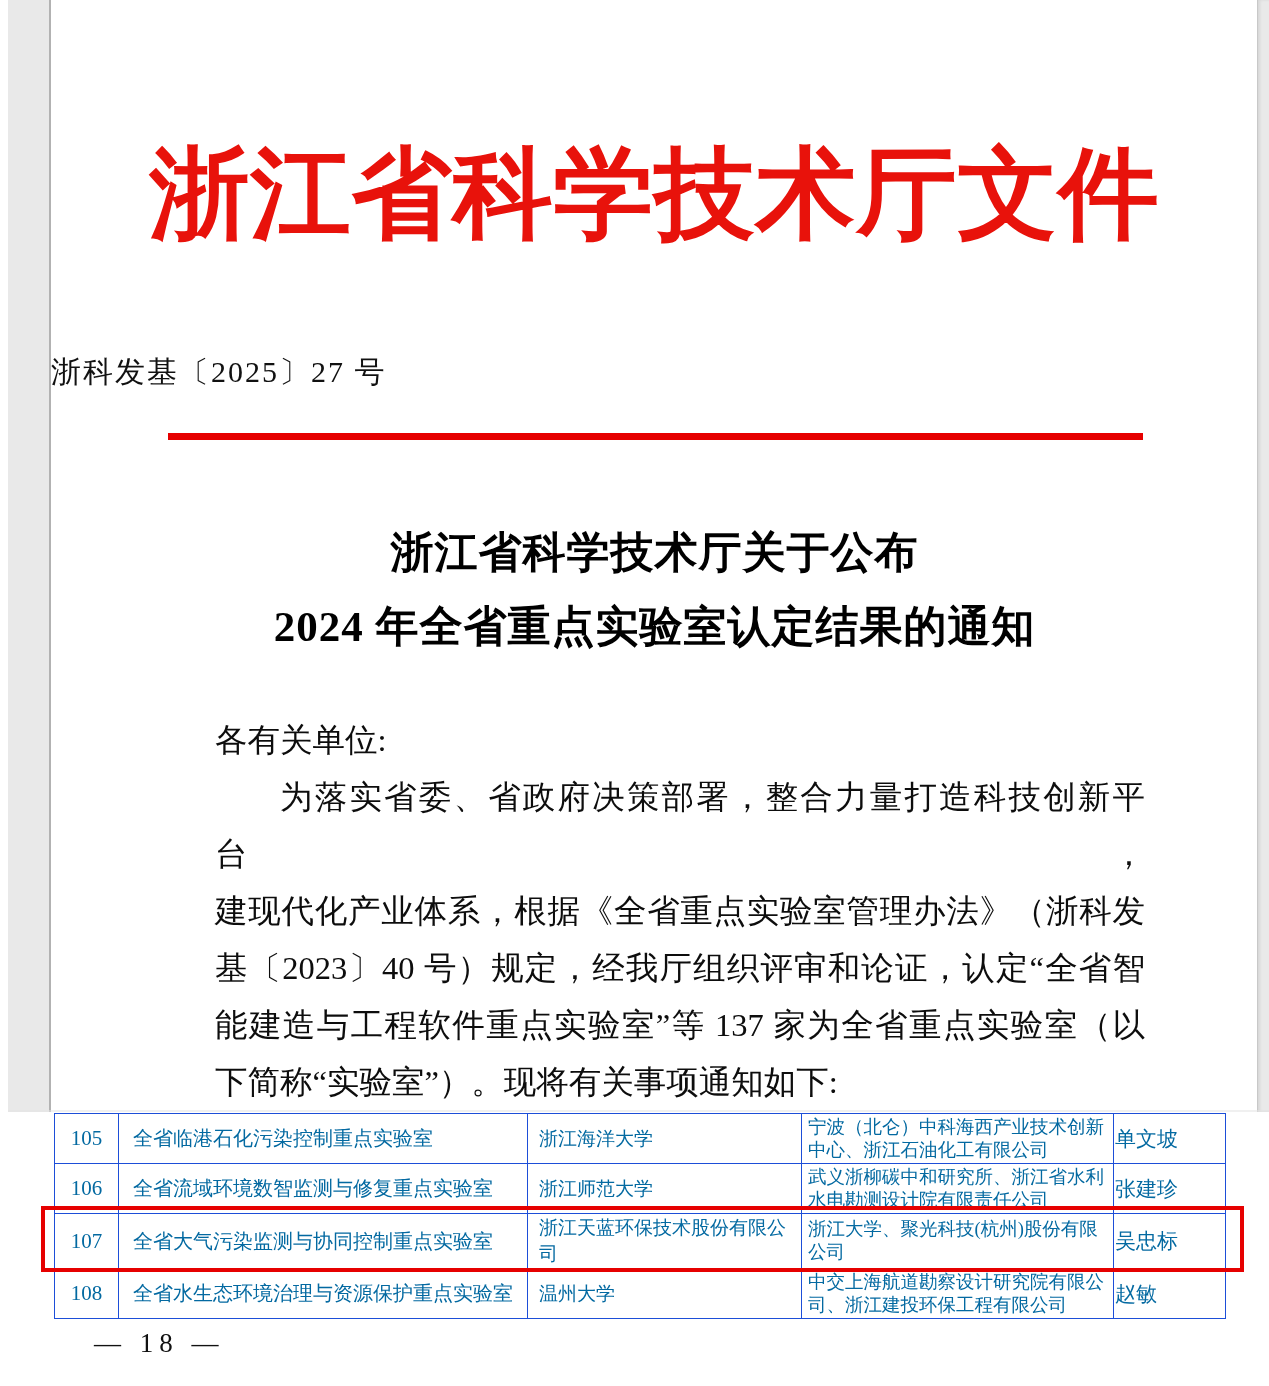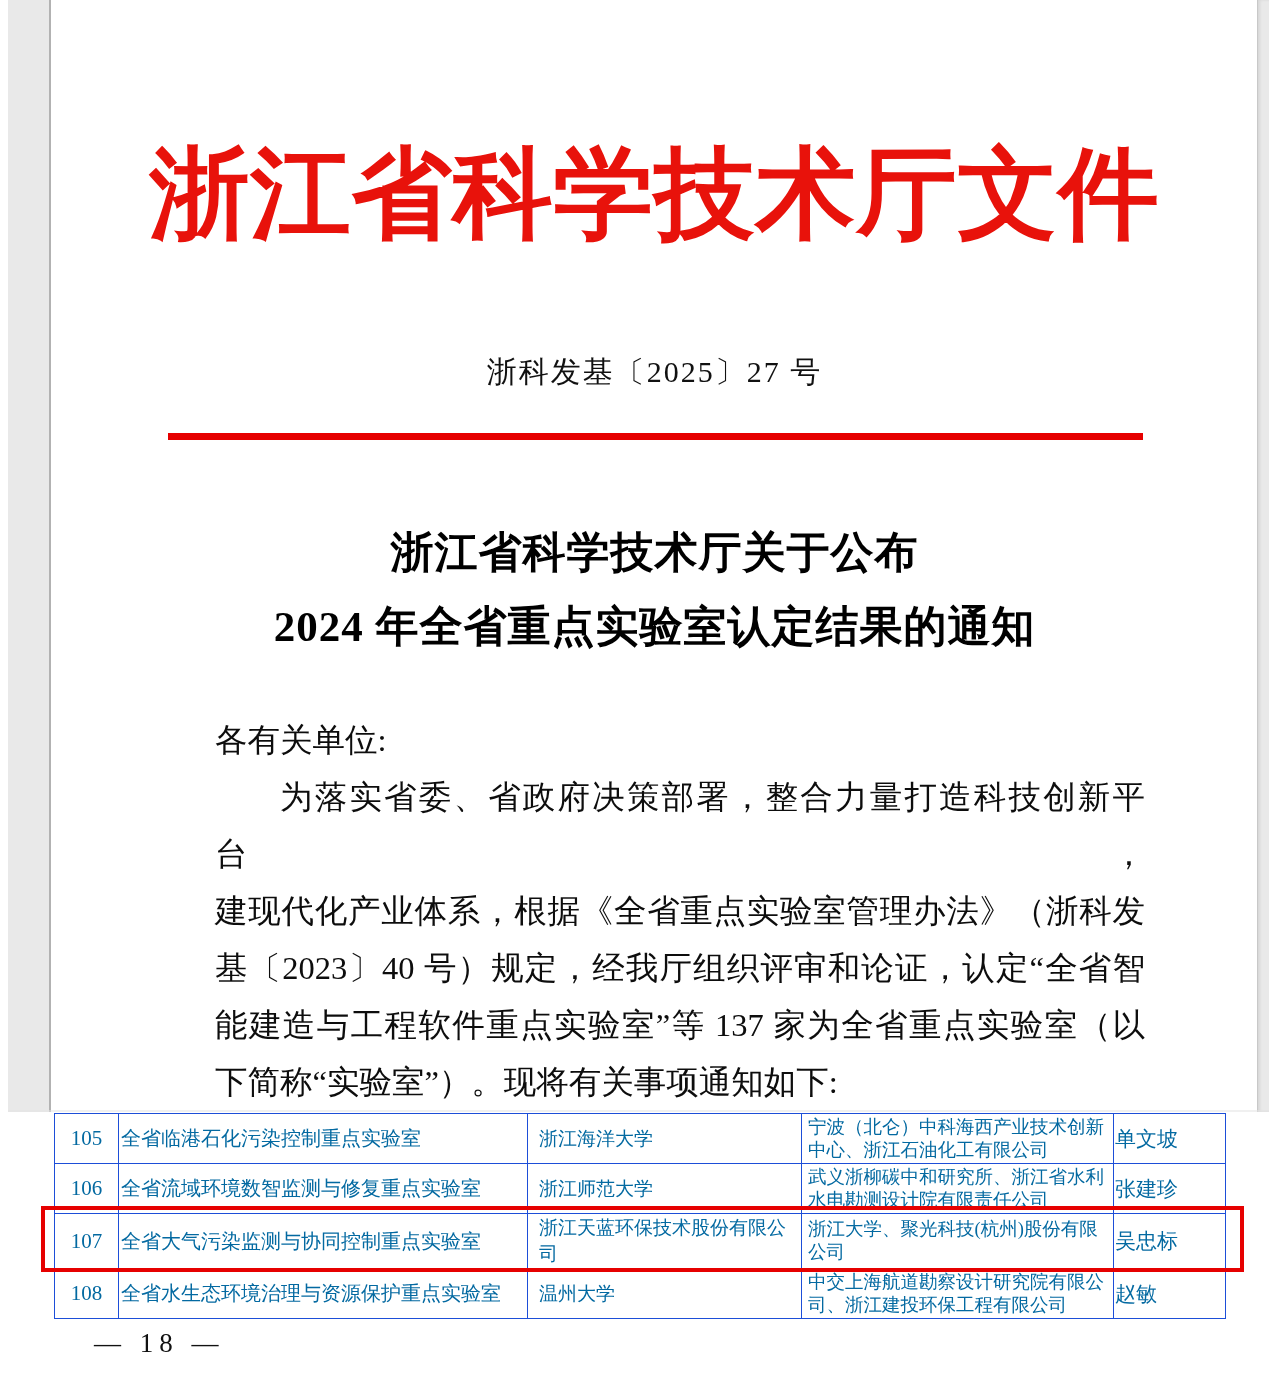--- a/index.html
+++ b/index.html
@@ -18,21 +18,21 @@
   .page-seam{position:absolute;top:1110px;left:0;width:1269px;height:3px;background:#e3e3e3;opacity:.55;}
 
   
   .doc-title{
     position:absolute;top:138px;left:43px;width:1207px;
     text-align:center;font-size:100px;font-weight:bold;line-height:1.14;
     color:#e8120b;letter-spacing:1px;white-space:nowrap;
   }
   .doc-number{
     position:absolute;top:352px;left:43px;width:1207px;
-    text-align:center;font-size:30px;color:#111;letter-spacing:2px;
+    text-align:left;font-size:30px;color:#111;letter-spacing:2px;
   }
   .red-line{position:absolute;top:433px;left:160px;width:975px;height:7px;background:#e60000;}
 
   .notice-title{position:absolute;left:43px;width:1207px;text-align:center;
     font-weight:bold;font-size:43px;color:#000;letter-spacing:1px;white-space:nowrap;}
   .notice-title.l1{top:524px;}
   .notice-title.l2{top:598px;}
 
   
   .body-text{
@@ -49,21 +49,21 @@
     position:absolute;top:1113px;left:46px;width:1171px;
     border-collapse:collapse;table-layout:fixed;
     font-family:"Liberation Serif","DejaVu Serif",serif;
   }
   table.results td{
     border:1px solid #1d4ed8;vertical-align:middle;
     height:50px;box-sizing:border-box;overflow:hidden;
     color:#0369a1;
   }
   td.c-no{width:64px;text-align:center;font-size:21px;}
-  td.c-lab{width:409px;font-size:20px;padding-left:2px;}
+  td.c-lab{width:409px;font-size:20px;padding-left:14px;}
   td.c-host{width:274px;font-size:19px;padding-left:11px;}
   td.c-partners{width:312px;font-size:18.5px;line-height:23px;padding:1px 1px 1px 6px;}
   td.c-director{width:112px;font-size:21px;}
 
   
   .highlight-box{
     position:absolute;top:1206px;left:33px;width:1195px;height:58px;
     border:4px solid #e60000;pointer-events:none;background:transparent;
   }
 

